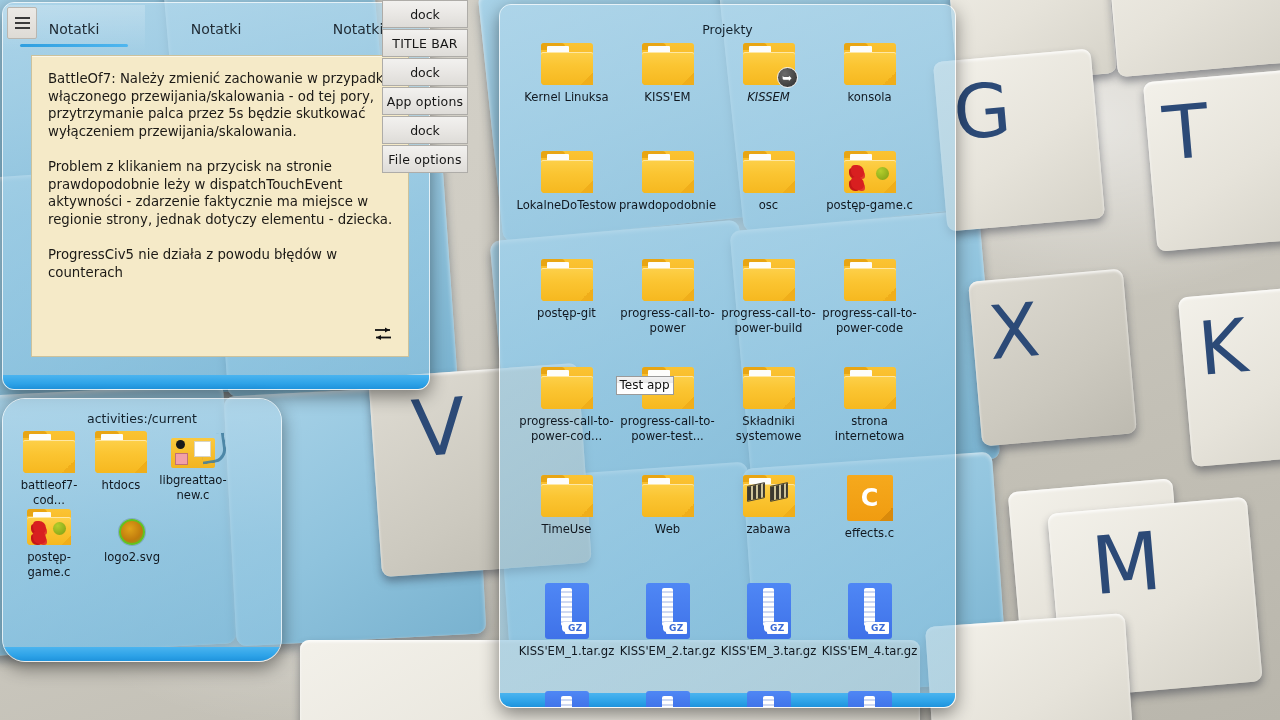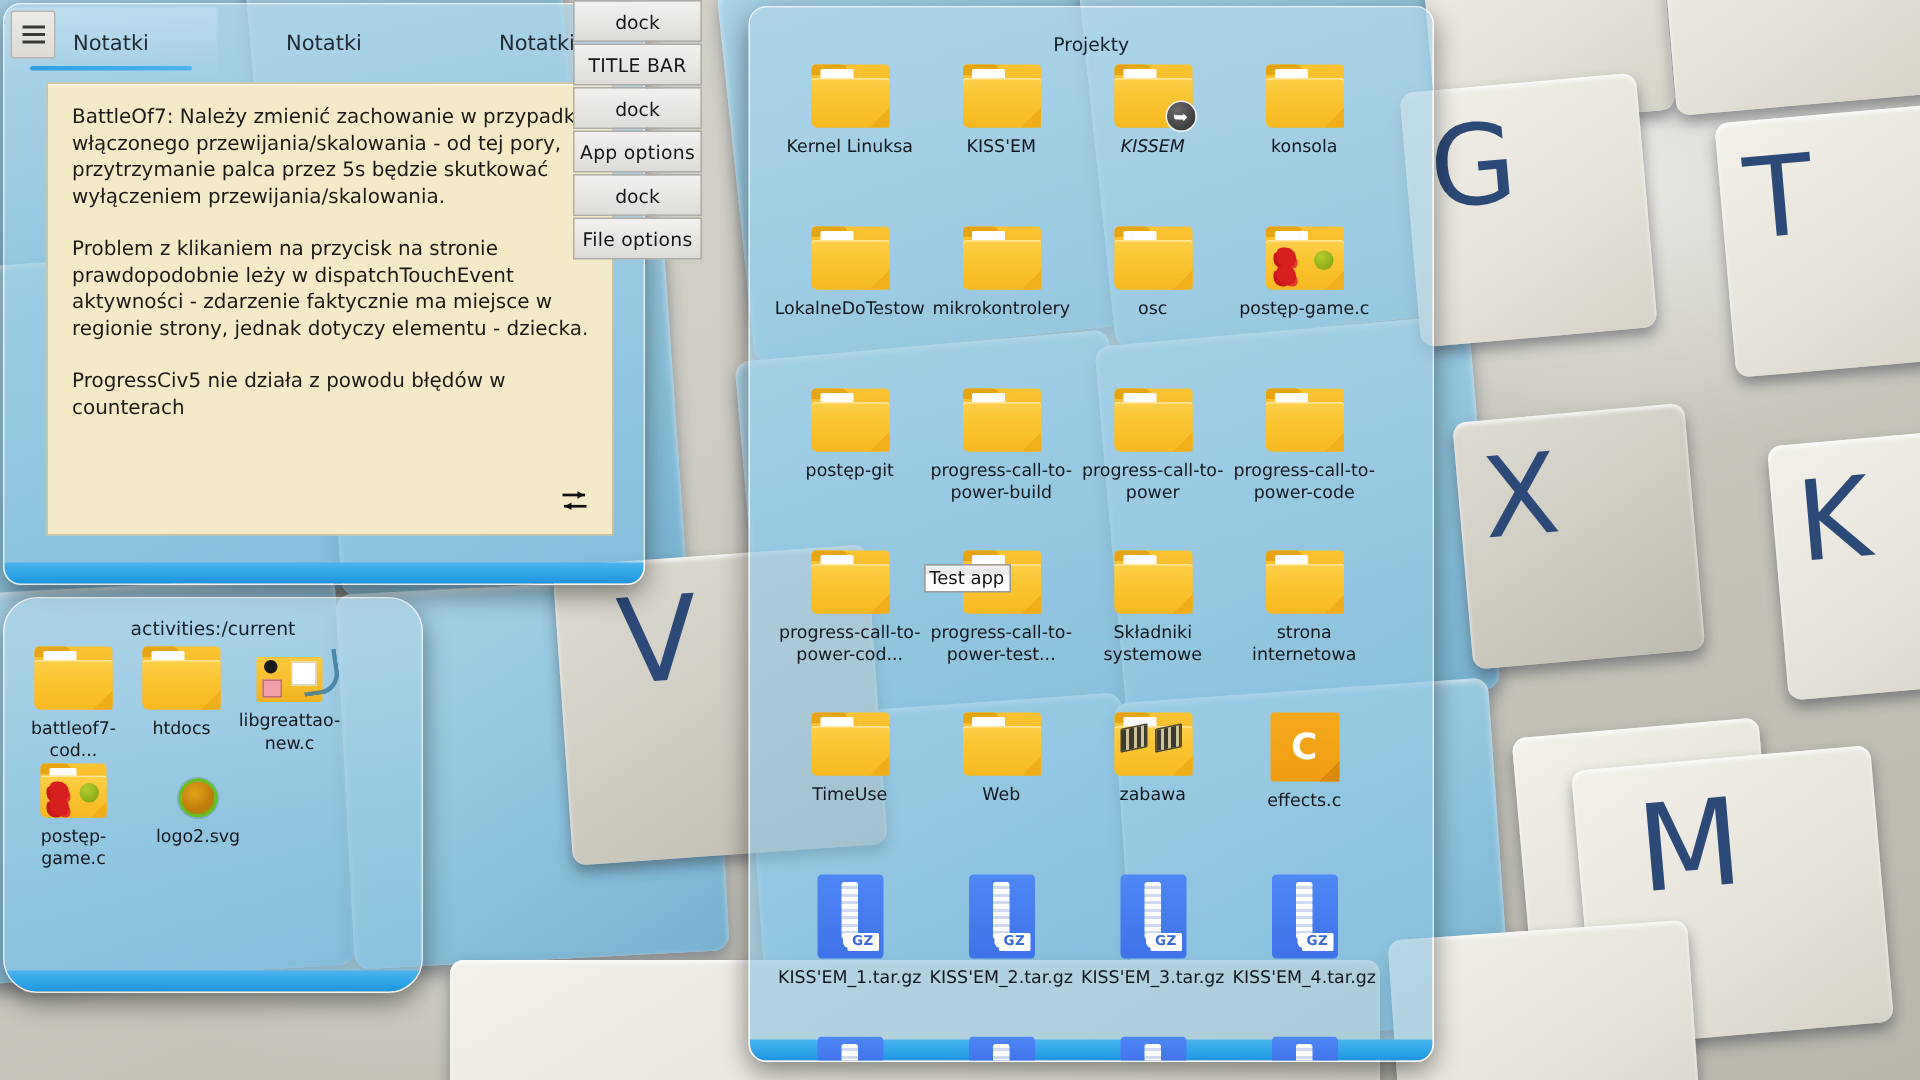--- a/index.html
+++ b/index.html
@@ -486,21 +486,21 @@
         <div class="icon-label">LokalneDoTestow</div>
       </div>
       <div class="icon-cell" style="width:101px; height:108px;">
         <div class="icon-art folder">
           <div class="back"></div>
             <div class="tabtop"></div>
             <div class="sheet"></div>
             <div class="front"></div>
             <div class="corner"></div>
         </div>
-        <div class="icon-label">mikrokontrolery</div>
+        <div class="icon-label">prawdopodobnie</div>
       </div>
       <div class="icon-cell" style="width:101px; height:108px;">
         <div class="icon-art folder">
           <div class="back"></div>
             <div class="tabtop"></div>
             <div class="sheet"></div>
             <div class="front"></div>
             <div class="corner"></div>
         </div>
         <div class="icon-label">osc</div>
@@ -530,31 +530,31 @@
         <div class="icon-label">postęp-git</div>
       </div>
       <div class="icon-cell" style="width:101px; height:108px;">
         <div class="icon-art folder">
           <div class="back"></div>
             <div class="tabtop"></div>
             <div class="sheet"></div>
             <div class="front"></div>
             <div class="corner"></div>
         </div>
+        <div class="icon-label">progress-call-to-power</div>
+      </div>
+      <div class="icon-cell" style="width:101px; height:108px;">
+        <div class="icon-art folder">
+          <div class="back"></div>
+            <div class="tabtop"></div>
+            <div class="sheet"></div>
+            <div class="front"></div>
+            <div class="corner"></div>
+        </div>
         <div class="icon-label">progress-call-to-power-build</div>
-      </div>
-      <div class="icon-cell" style="width:101px; height:108px;">
-        <div class="icon-art folder">
-          <div class="back"></div>
-            <div class="tabtop"></div>
-            <div class="sheet"></div>
-            <div class="front"></div>
-            <div class="corner"></div>
-        </div>
-        <div class="icon-label">progress-call-to-power</div>
       </div>
       <div class="icon-cell" style="width:101px; height:108px;">
         <div class="icon-art folder">
           <div class="back"></div>
             <div class="tabtop"></div>
             <div class="sheet"></div>
             <div class="front"></div>
             <div class="corner"></div>
         </div>
         <div class="icon-label">progress-call-to-power-code</div>

